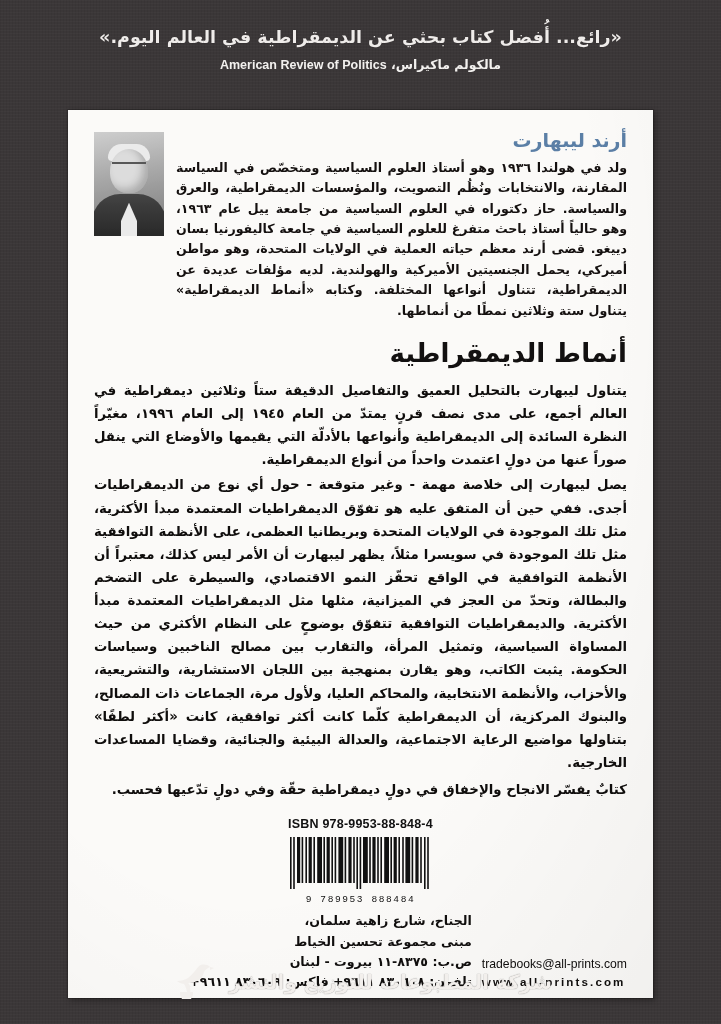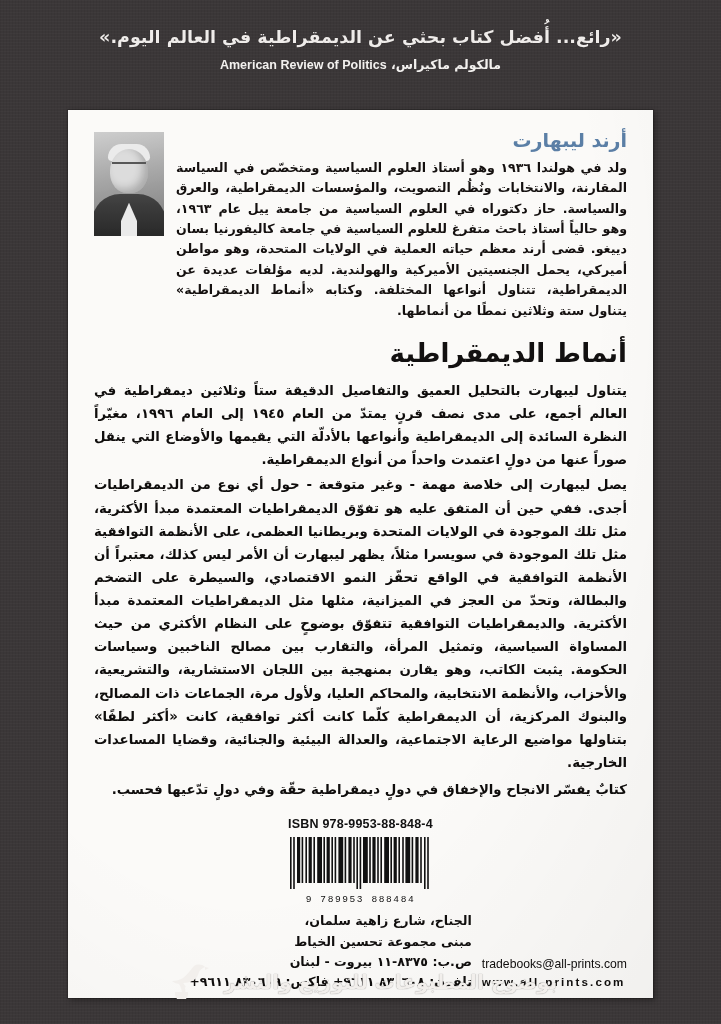--- a/index.html
+++ b/index.html
@@ -251,21 +251,21 @@
           <div>مبنى مجموعة تحسين الخياط</div>
           <div>ص.ب: ٨٣٧٥-١١ بيروت - لبنان</div>
           <div>تلفون: ٨٣٠٦٠٨ ٩٦١١+  فاكس: ٨٣٠٦٠٩ ٩٦١١+</div>
         </div>
       </div>
 
     </div>
   </div>
 
   <div class="publisher-bar">
-    <div class="publisher-name">بوضوح المطبوعات للتوزيع والنشر</div>
+    <div class="publisher-name">شركة المطبوعات للتوزيع والنشر</div>
     <svg class="bird-logo" viewBox="0 0 46 40" aria-hidden="true">
       <g fill="#f2efec">
         <path d="M30 4 C33 2 38 2 41 5 C38 6 36 8 35 10 C34 13 33 16 30 18 C27 20 23 21 19 21 L22 25 L19 26 L16 22 C13 22 10 21 8 19 C12 19 16 18 19 16 C23 13 26 9 30 4 Z"></path>
         <path d="M19 21 C21 24 22 28 21 32 L18 32 C18 28 17 25 15 22 Z"></path>
         <path d="M11 30 L24 30 L24 33 L11 33 Z"></path>
         <path d="M11 33 L24 33 L22 37 L13 37 Z"></path>
         <path d="M41 5 L45 6 L41 8 Z"></path>
       </g>
       <g stroke="#f2efec" stroke-width="1" fill="none">
         <path d="M18 32 L18 37"></path>

